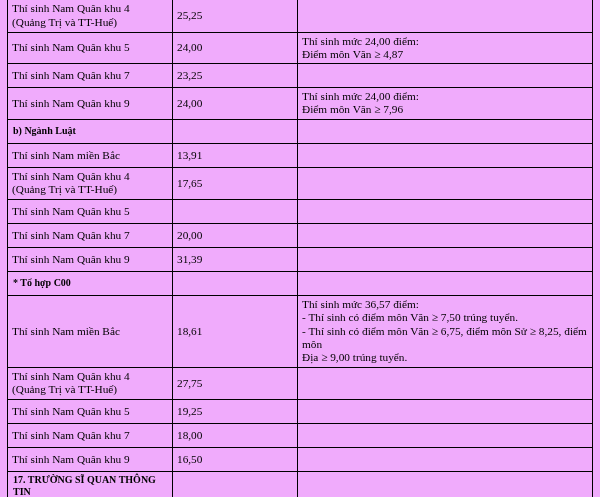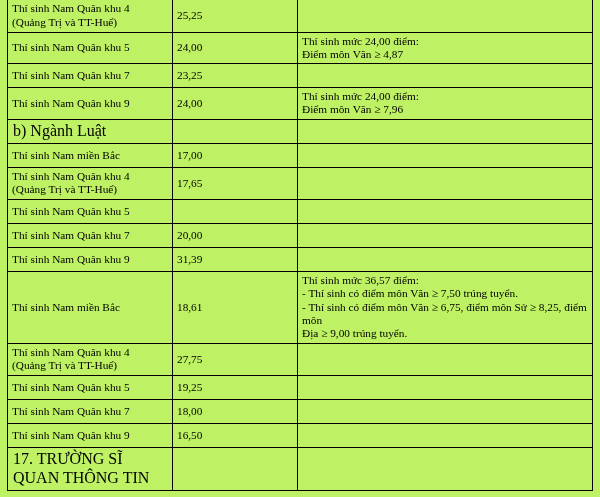--- a/index.html
+++ b/index.html
@@ -11,21 +11,21 @@
     width: 600px;
     height: 497px;
     font-family: "Liberation Serif", serif;
     color: #000000;
     overflow: hidden;
   }
   #sheet {
     width: 600px;
     height: 497px;
     position: relative;
-    background: #bef264;
+    background: #f0abfc;
   }
   table.score-table {
     border-collapse: collapse;
     table-layout: fixed;
     width: 585px;
     margin-left: 7px;
     margin-top: 0;
   }
   table.score-table td {
     border: 1px solid #000000;
@@ -46,22 +46,22 @@
     margin-top: 38px;
   }
   td.note {
     font-size: 7.4px;
     line-height: 1.32;
     padding: 3px 4px 3px 5px;
     vertical-align: middle;
   }
   td.note .nline { display: block; white-space: normal; }
   tr.section td {
-    font-weight: normal;
-    font-size: 16px;
+    font-weight: bold;
+    font-size: 10px;
   }
   tr.section td.name { padding-left: 5px; }
   .two-line { white-space: pre-line; }
   .topcut {
     border-top: none !important;
   }
 </style>
 </head>
 <body>
 
@@ -100,21 +100,21 @@
             <span class="nline">Điểm môn Văn ≥ 7,96</span>
           </td>
         </tr>
         <tr class="section" style="height: 24px;">
           <td class="name two-line">b) Ngành Luật</td>
           <td class="score"></td>
           <td class="note"></td>
         </tr>
         <tr style="height: 24px;">
           <td class="name two-line">Thí sinh Nam miền Bắc</td>
-          <td class="score">17,00</td>
+          <td class="score">13,91</td>
           <td class="note"></td>
         </tr>
         <tr style="height: 32px;">
           <td class="name two-line">Thí sinh Nam Quân khu 4
 (Quảng Trị và TT-Huế)</td>
           <td class="score">17,65</td>
           <td class="note"></td>
         </tr>
         <tr style="height: 24px;">
           <td class="name two-line">Thí sinh Nam Quân khu 5</td>
@@ -122,20 +122,25 @@
           <td class="note"></td>
         </tr>
         <tr style="height: 24px;">
           <td class="name two-line">Thí sinh Nam Quân khu 7</td>
           <td class="score">20,00</td>
           <td class="note"></td>
         </tr>
         <tr style="height: 24px;">
           <td class="name two-line">Thí sinh Nam Quân khu 9</td>
           <td class="score">31,39</td>
+          <td class="note"></td>
+        </tr>
+        <tr class="section" style="height: 24px;">
+          <td class="name two-line">* Tổ hợp C00</td>
+          <td class="score"></td>
           <td class="note"></td>
         </tr>
         <tr style="height: 72px;">
           <td class="name two-line">Thí sinh Nam miền Bắc</td>
           <td class="score">18,61</td>
           <td class="note">
             <span class="nline">Thí sinh mức 36,57 điểm:</span>
             <span class="nline">- Thí sinh có điểm môn Văn ≥ 7,50 trúng tuyển.</span>
             <span class="nline">- Thí sinh có điểm môn Văn ≥ 6,75, điểm môn Sử ≥ 8,25, điểm môn</span>
             <span class="nline">Địa ≥ 9,00 trúng tuyển.</span>

